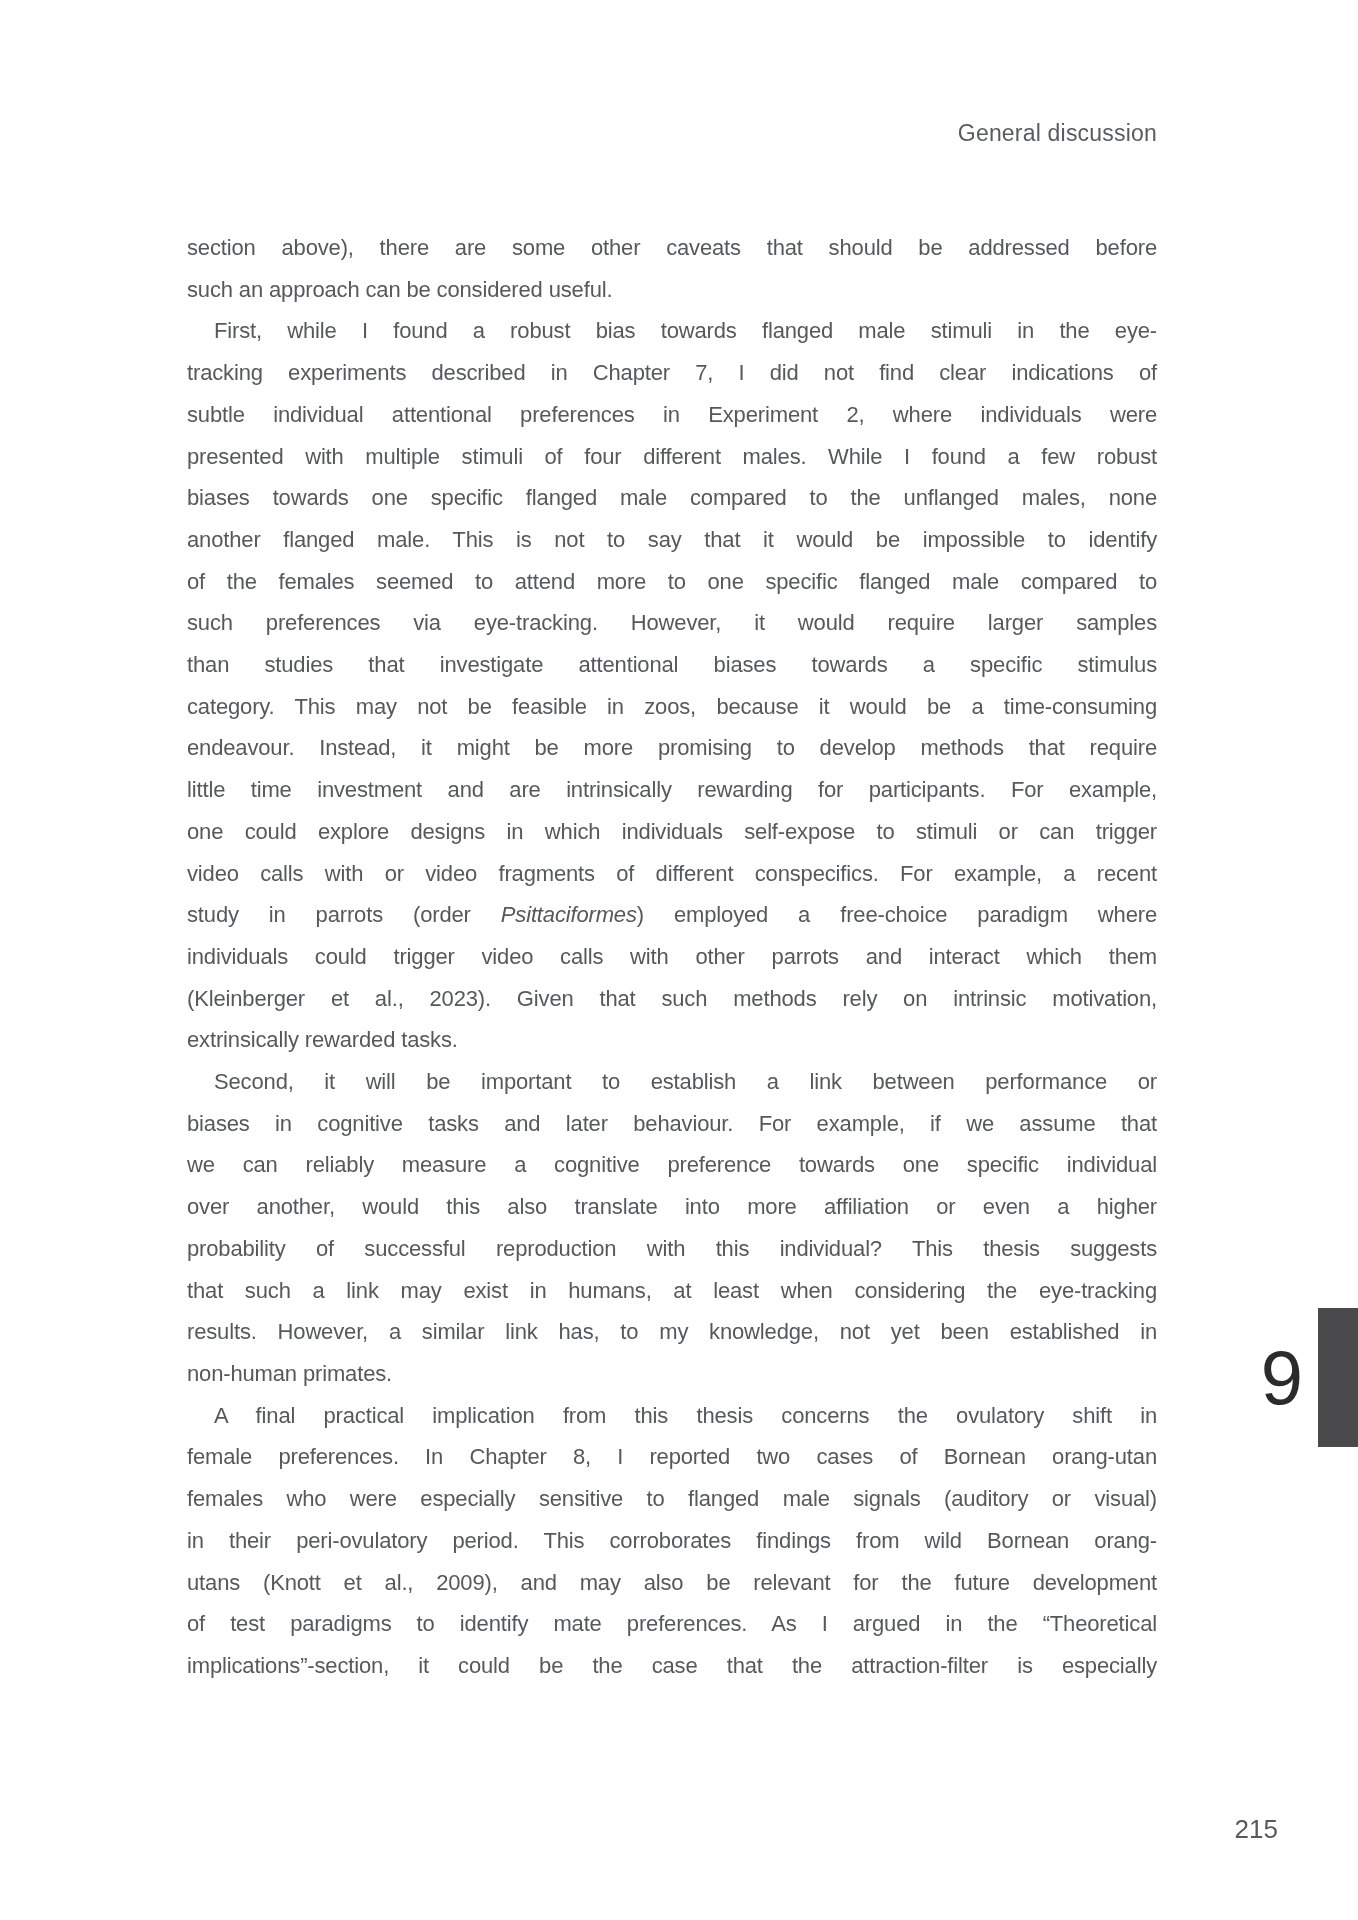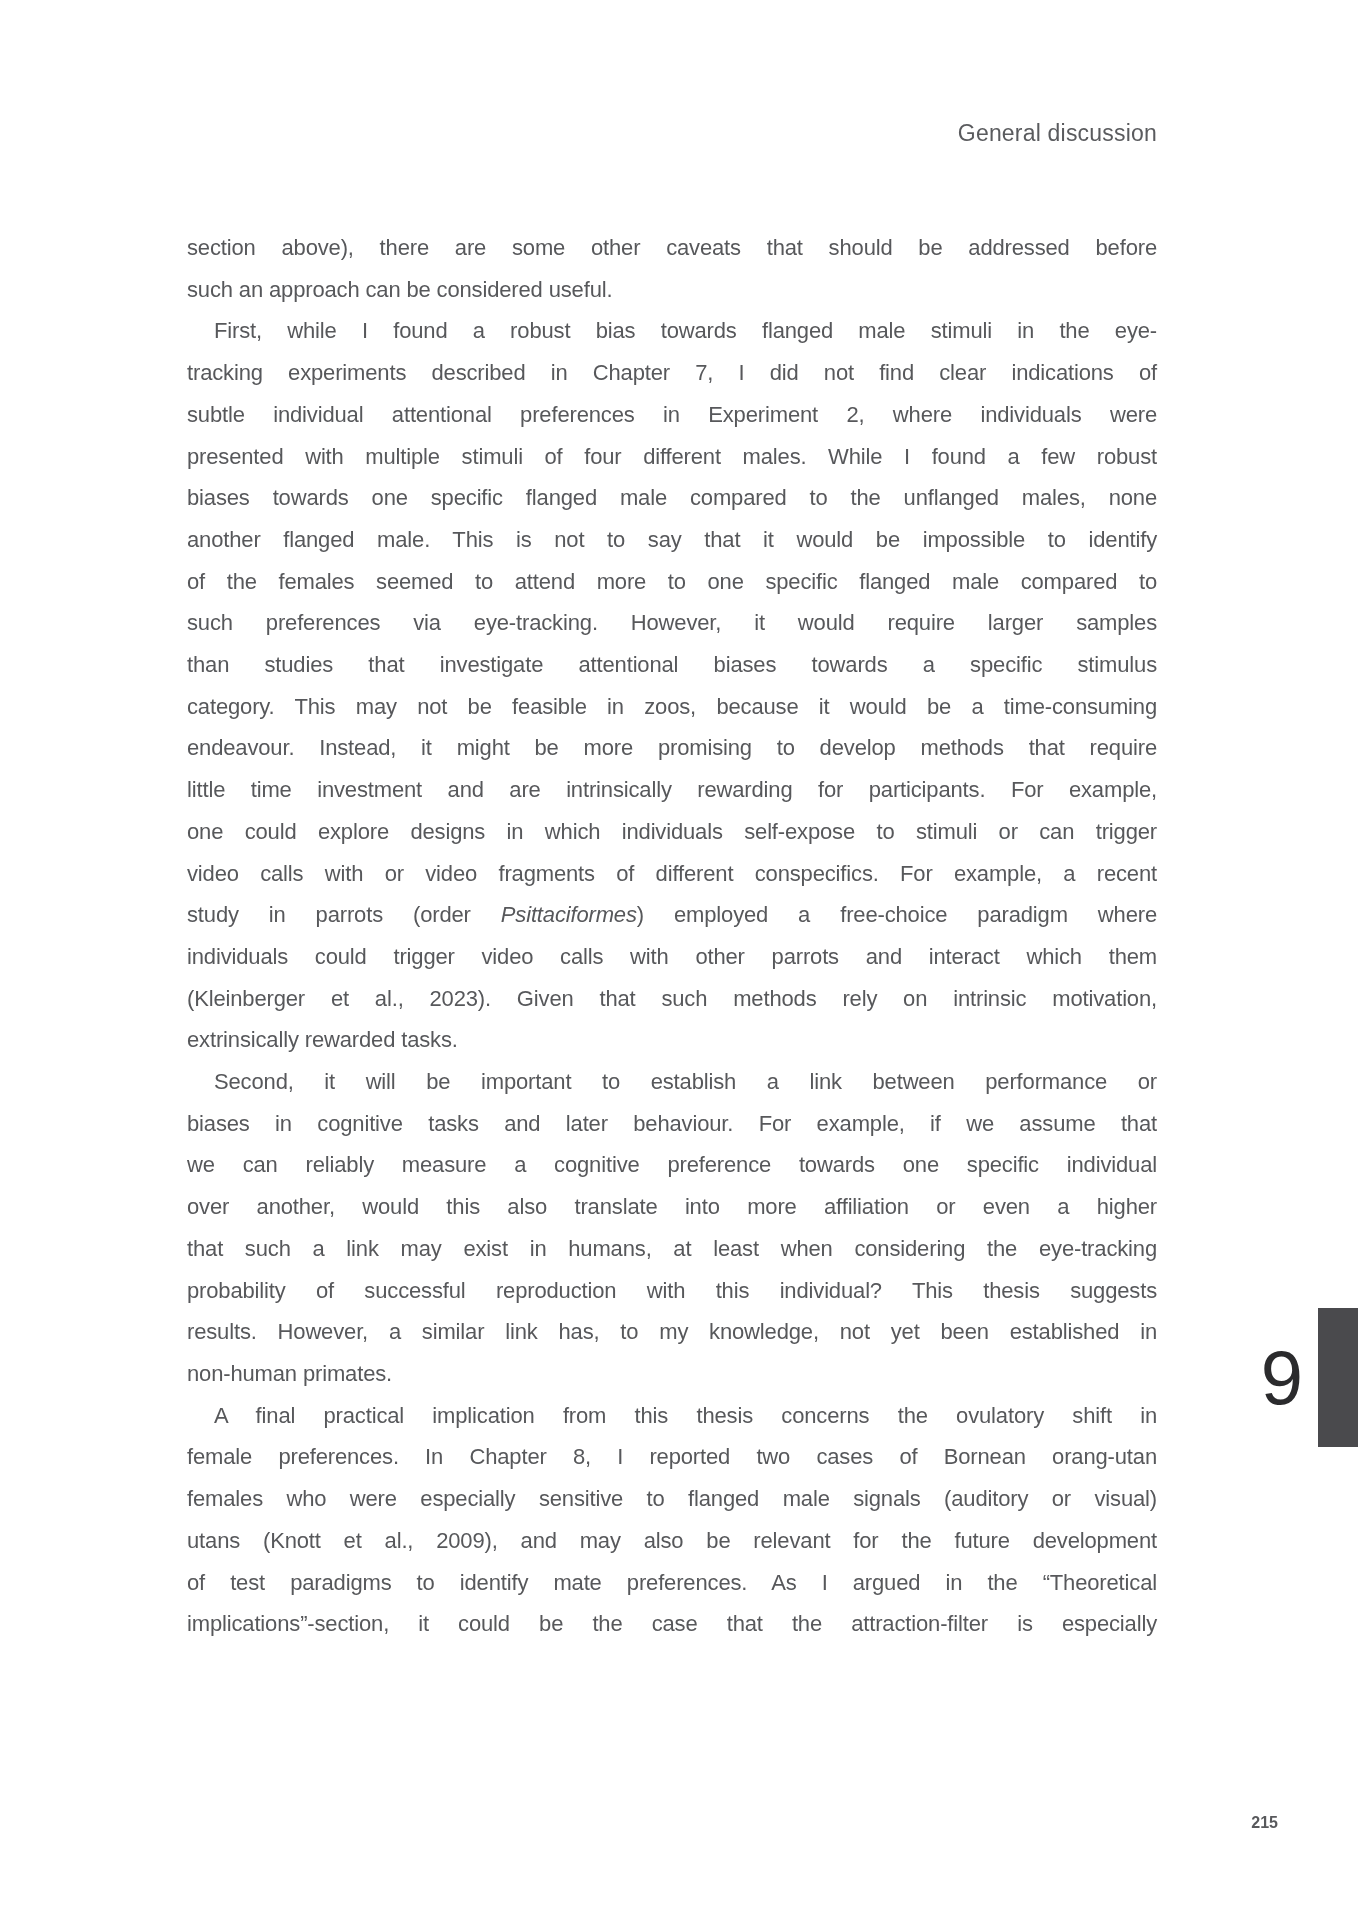--- a/index.html
+++ b/index.html
@@ -64,22 +64,22 @@
     align-items: center;
     font-size: 76px;
     font-weight: 200;
     line-height: 1;
     color: #2b2b2d;
   }
   .page-number {
     position: absolute;
     top: 1814px;
     right: 80px;
-    font-size: 16px;
-    font-weight: 700;
+    font-size: 26px;
+    font-weight: 400;
     color: #58595c;
   }
 </style>
 </head>
 <body>
 
 <div class="page">
 
   <div class="running-header" style="color: rgb(90, 91, 94);">General discussion</div>
 
@@ -106,29 +106,30 @@
         <div class="line"><span>study in parrots (order </span><em>Psittaciformes</em><span>) employed a free-choice paradigm where</span></div>
         <div class="line"><span>individuals could trigger video calls with other parrots and interact which them</span></div>
         <div class="line"><span>(Kleinberger et al., 2023). Given that such methods rely on intrinsic motivation,</span></div>
         <div class="line no-justify"><span>extrinsically rewarded tasks.</span></div>
       </div>
       <div class="paragraph">
         <div class="line indent"><span>Second, it will be important to establish a link between performance or</span></div>
         <div class="line"><span>biases in cognitive tasks and later behaviour. For example, if we assume that</span></div>
         <div class="line"><span>we can reliably measure a cognitive preference towards one specific individual</span></div>
         <div class="line"><span>over another, would this also translate into more affiliation or even a higher</span></div>
+        <div class="line"><span>probability of successful reproduction with this individual? This thesis suggests</span></div>
         <div class="line"><span>that such a link may exist in humans, at least when considering the eye-tracking</span></div>
-        <div class="line"><span>probability of successful reproduction with this individual? This thesis suggests</span></div>
         <div class="line"><span>results. However, a similar link has, to my knowledge, not yet been established in</span></div>
         <div class="line no-justify"><span>non-human primates.</span></div>
       </div>
       <div class="paragraph">
         <div class="line indent"><span>A final practical implication from this thesis concerns the ovulatory shift in</span></div>
         <div class="line"><span>female preferences. In Chapter 8, I reported two cases of Bornean orang-utan</span></div>
         <div class="line"><span>females who were especially sensitive to flanged male signals (auditory or visual)</span></div>
+        <div class="line"><span>in their peri-ovulatory period. This corroborates findings from wild Bornean orang-</span></div>
         <div class="line"><span>utans (Knott et al., 2009), and may also be relevant for the future development</span></div>
         <div class="line"><span>of test paradigms to identify mate preferences. As I argued in the “Theoretical</span></div>
         <div class="line"><span>implications”-section, it could be the case that the attraction-filter is especially</span></div>
       </div>
     </div>
 
   <div class="chapter-number" style="color: rgb(43, 43, 45);">9</div>
 
   <div class="chapter-tab" style="background: rgb(74, 74, 77);"></div>
 

